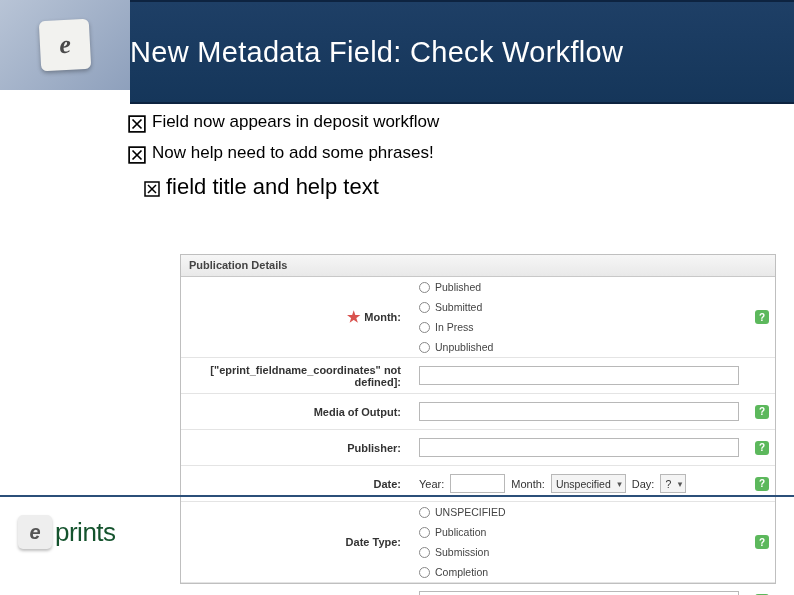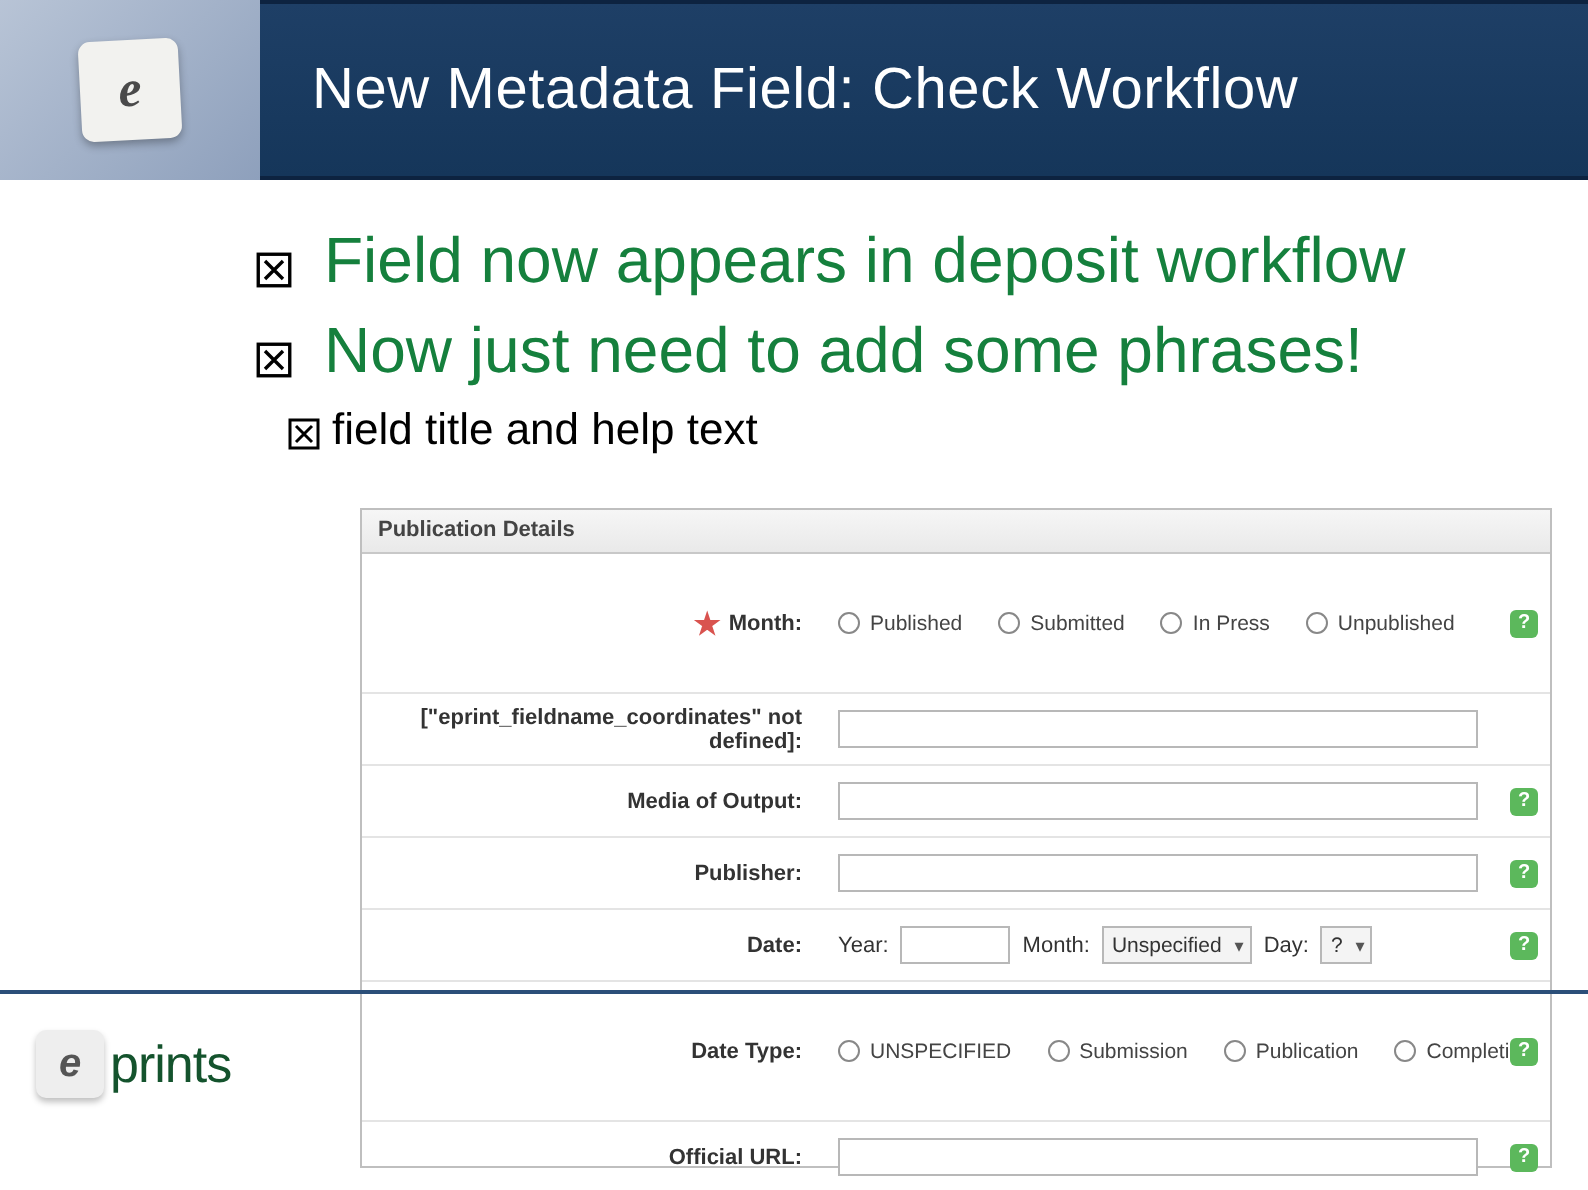--- a/index.html
+++ b/index.html
@@ -1,34 +1,34 @@
 <!DOCTYPE html>
 <html><head>
 <meta charset="utf-8">
 <style>
 *{box-sizing:border-box;margin:0;padding:0}
 body{width:794px;height:595px;font-family:Arial,Helvetica,sans-serif;background:#fff;position:relative;overflow:hidden}
 .hdr{position:absolute;left:0;top:0;width:794px;height:90px}
 .hdr-logo{position:absolute;left:0;top:0;width:130px;height:90px;background:linear-gradient(135deg,#b8c4d6,#8ea0bc);display:flex;align-items:center;justify-content:center;overflow:hidden}
 .hdr-logo-tile{width:50px;height:50px;background:#f2f2ef;border-radius:6px;display:flex;align-items:center;justify-content:center;font-family:Georgia,serif;font-style:italic;font-weight:bold;font-size:26px;color:#4a4a4a;transform:rotate(-3deg);box-shadow:0 2px 4px rgba(0,0,0,.3)}
-.hdr-bar{position:absolute;left:130px;top:0;right:0;height:90px;background:linear-gradient(#1e3f66,#15365a);border-top:2px solid #0d2340;border-bottom:2px solid #0d2340;display:flex;align-items:center;padding-left:26px}
+.hdr-bar{position:absolute;left:130px;top:0;right:0;height:104px;background:linear-gradient(#1e3f66,#15365a);border-top:2px solid #0d2340;border-bottom:2px solid #0d2340;display:flex;align-items:center;}
 .hdr-title{color:#fff;font-size:29px;letter-spacing:.3px}
 .content{position:absolute;left:128px;top:112px;right:30px}
-.bullet{font-size:32px;color:#15803d;margin-bottom:8px;display:flex;align-items:flex-start;gap:16px}
+.bullet{font-size:17px;color:#000000;margin-bottom:8px;display:flex;align-items:flex-start;gap:6px}
 .sb{position:relative;top:3px}
 .sb svg{width:18px;height:18px}
 .sub{margin-left:16px;font-size:22px;display:flex;gap:6px;align-items:flex-start}
 .sub .sb svg{width:16px;height:16px}
 .form-shot{position:absolute;left:180px;top:254px;width:596px;height:330px;border:1px solid #bfbfbf;background:#fff;font-size:11px;color:#333}
 .fs-hdr{height:22px;background:linear-gradient(#f6f6f6,#e9e9e9);border-bottom:1px solid #c8c8c8;padding:4px 8px;font-weight:bold;color:#444}
 .row{display:flex;align-items:center;border-bottom:1px solid #e4e4e4;min-height:36px}
 .row.tall{min-height:70px}
 .lbl{width:230px;text-align:right;padding:4px 10px 4px 6px;font-weight:bold;color:#333;display:flex;justify-content:flex-end;align-items:center;gap:4px}
 .star{color:#d9534f;font-size:15px}
-.val{flex:1;padding:4px 8px;display:flex;gap:18px}
+.val{flex:1;padding:4px 8px;display:flex;flex-direction:column;gap:8px}
 .hval{flex:1;padding:4px 8px;display:flex;align-items:center;gap:6px;flex-wrap:wrap}
 .radio-line{display:flex;align-items:center;gap:5px;font-size:10.5px;color:#444}
 .radio-dot{width:11px;height:11px;border:1px solid #888;border-radius:50%;background:#fff}
 .txt{height:19px;border:1px solid #b8b8b8;background:#fff;width:320px}
 .txt.sm{width:55px}
 .sel{height:19px;border:1px solid #b8b8b8;background:#f4f4f4;font-size:10.5px;padding:1px 14px 1px 4px;position:relative;display:inline-flex;align-items:center}
 .sel:after{content:"▾";position:absolute;right:3px;font-size:9px;color:#555}
 .help{position:absolute;right:6px;width:14px;height:14px;background:#5cb85c;border-radius:3px;color:#fff;font-size:10px;font-weight:bold;display:flex;align-items:center;justify-content:center}
 .row{position:relative}
 .footer-rule{position:absolute;left:0;right:0;top:495px;height:2px;background:#2b4f79}
@@ -54,21 +54,21 @@
           <rect x="1" y="1" width="14" height="14" fill="none" stroke="#000" stroke-width="1.5"></rect>
           <path d="M4 4 L12 12 M12 4 L4 12" stroke="#000" stroke-width="1.5"></path>
         </svg></span>
     <span>Field now appears in deposit workflow</span>
   </div>
   <div class="bullet">
     <span class="sb"><svg viewBox="0 0 16 16">
           <rect x="1" y="1" width="14" height="14" fill="none" stroke="#000" stroke-width="1.5"></rect>
           <path d="M4 4 L12 12 M12 4 L4 12" stroke="#000" stroke-width="1.5"></path>
         </svg></span>
-    <span>Now just need to add some phrases!</span>
+    <span>Now help need to add some phrases!</span>
   </div>
   <div class="sub">
     <span class="sb"><svg viewBox="0 0 16 16">
           <rect x="1" y="1" width="14" height="14" fill="none" stroke="#000" stroke-width="1.5"></rect>
           <path d="M4 4 L12 12 M12 4 L4 12" stroke="#000" stroke-width="1.5"></path>
         </svg></span>
     <span>field title and help text</span>
   </div>
 </div>
 
@@ -153,25 +153,25 @@
     <div class="lbl">
         <span>Date Type:</span>
       </div>
     <div class="val">
       <div class="radio-line">
           <span class="radio-dot"></span>
           <span>UNSPECIFIED</span>
         </div>
       <div class="radio-line">
           <span class="radio-dot"></span>
-          <span>Submission</span>
+          <span>Publication</span>
         </div>
       <div class="radio-line">
           <span class="radio-dot"></span>
-          <span>Publication</span>
+          <span>Submission</span>
         </div>
       <div class="radio-line">
           <span class="radio-dot"></span>
           <span>Completion</span>
         </div>
     </div>
     <div class="help">?</div>
   </div>
 
   <div class="row">

